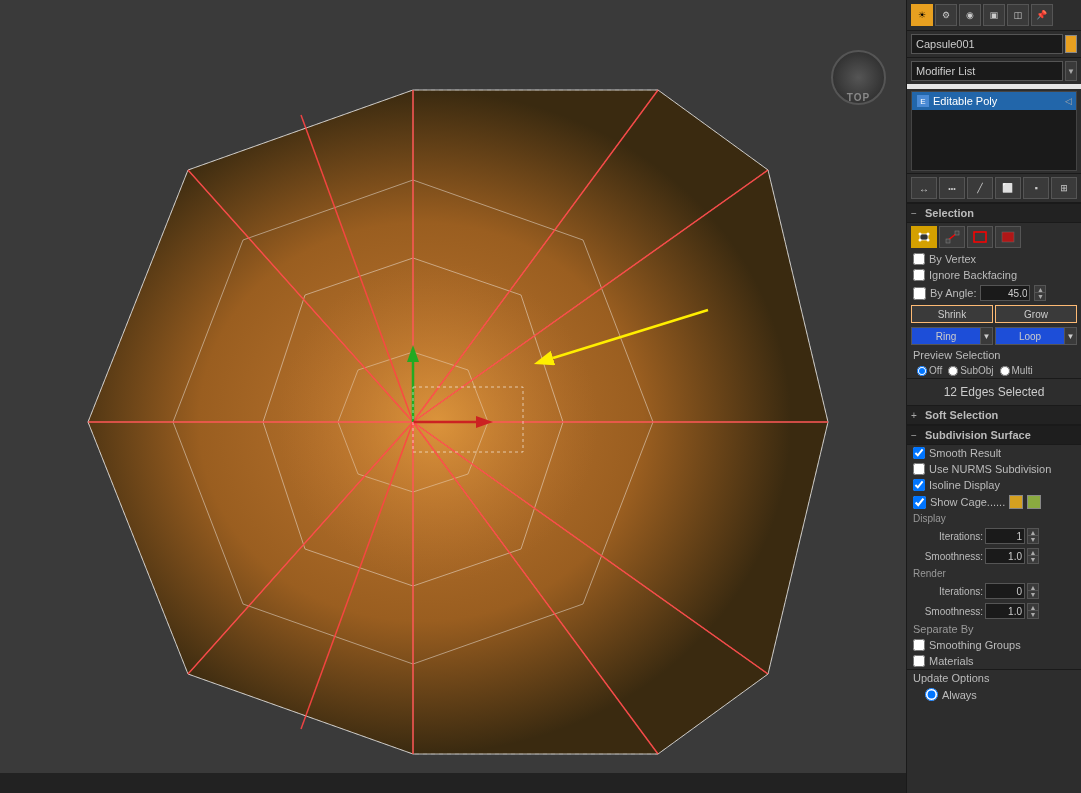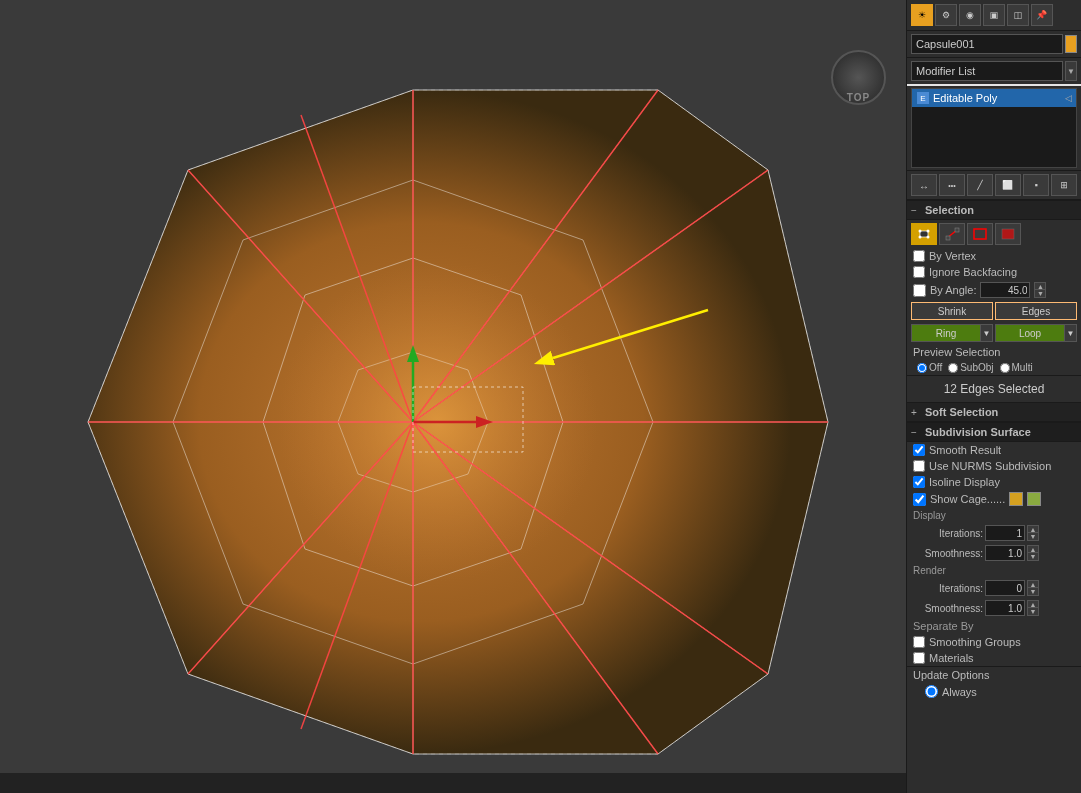--- a/index.html
+++ b/index.html
@@ -113,21 +113,21 @@
       border: 1px solid #888;
       cursor: pointer;
     }
 
     
     .modifier-list-row {
       display: flex;
       align-items: flex-end;
       padding: 3px 4px;
       gap: 2px;
-      border-bottom: 2px solid #e5e5e5;
+      border-bottom: 5px solid #e5e5e5;
     }
 
     .dropdown-arrow {
       width: 18px;
       height: 20px;
       background: #3a3a3a;
       border: 1px solid #555;
       display: flex;
       align-items: center;
       justify-content: center;
@@ -308,21 +308,21 @@
     }
 
     .panel-btn-with-arrow {
       display: flex;
       flex: 1;
     }
 
     .panel-btn-with-arrow .btn-main {
       flex: 1;
       height: 18px;
-      background: #4d7c0f;
+      background: #1d4ed8;
       border: 1px solid #555;
       color: #ccc;
       font-size: 10px;
       cursor: pointer;
       display: flex;
       align-items: center;
       justify-content: center;
     }
 
     .panel-btn-with-arrow .btn-arrow {
@@ -664,21 +664,21 @@
     <label class="check-label" for="byAngle">By Angle:</label>
     <input class="angle-input" type="text" value="45.0" style="">
     <div class="spinner-arrows">
       <div class="spinner-up">▲</div>
       <div class="spinner-down">▼</div>
     </div>
   </div>
 
   <div class="btn-row">
     <div class="panel-btn">Shrink</div>
-    <div class="panel-btn">Edges</div>
+    <div class="panel-btn">Grow</div>
   </div>
 
   <div class="btn-row">
     <div class="panel-btn-with-arrow">
       <div class="btn-main">Ring</div>
       <div class="btn-arrow">▼</div>
     </div>
     <div class="panel-btn-with-arrow">
       <div class="btn-main">Loop</div>
       <div class="btn-arrow">▼</div>

